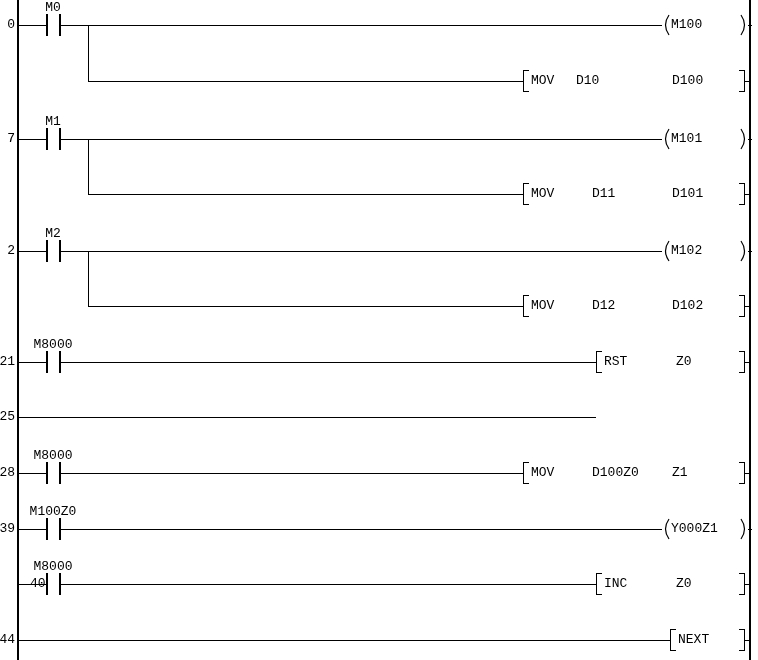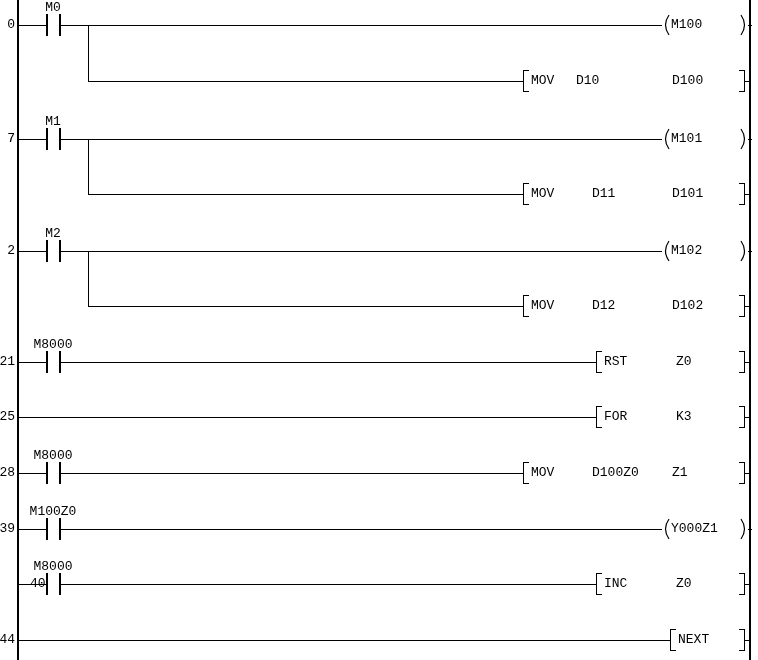--- a/index.html
+++ b/index.html
@@ -142,27 +142,20 @@
         <div class="bracket-open" style="left: 0px; top: 0px;"></div>
         <div class="txt " style="left: 8px; top: 0px; line-height: 22px;">RST</div>
         <div class="txt " style="left: 80px; top: 0px; line-height: 22px;">Z0</div>
         <div class="bracket-close" style="left: 143px; top: 0px;"></div>
         <div class="wire" style="left: 149px; top: 11px; width: 5px; height: 1px;"></div>
       </div>
     </div>
     <div class="rung-group">
       <div class="txt step" style="left: -1px; top: 409px; width: 16px; height: 16px;">25</div>
       <div class="wire" style="left: 18px; top: 417px; width: 578px; height: 1px;"></div>
-      <div class="hit" style="left: 596px; top: 406px; width: 155px; height: 22px;">
-        <div class="bracket-open" style="left: 0px; top: 0px;"></div>
-        <div class="txt " style="left: 8px; top: 0px; line-height: 22px;">FOR</div>
-        <div class="txt " style="left: 80px; top: 0px; line-height: 22px;">K3</div>
-        <div class="bracket-close" style="left: 143px; top: 0px;"></div>
-        <div class="wire" style="left: 149px; top: 11px; width: 5px; height: 1px;"></div>
-      </div>
     </div>
     <div class="rung-group">
       <div class="txt step" style="left: -1px; top: 465px; width: 16px; height: 16px;">28</div>
       <div class="wire" style="left: 18px; top: 473px; width: 28px; height: 1px;"></div>
       <div class="hit" style="left: 44px; top: 462px; width: 19px; height: 22px;">
         <div class="bar" style="left: 2px; top: 0px;"></div>
         <div class="bar" style="left: 15px; top: 0px;"></div>
       </div>
       <div class="txt clabel" style="left: 3px; top: 449px; width: 100px; height: 14px;">M8000</div>
       <div class="wire" style="left: 61px; top: 473px; width: 462px; height: 1px;"></div>

